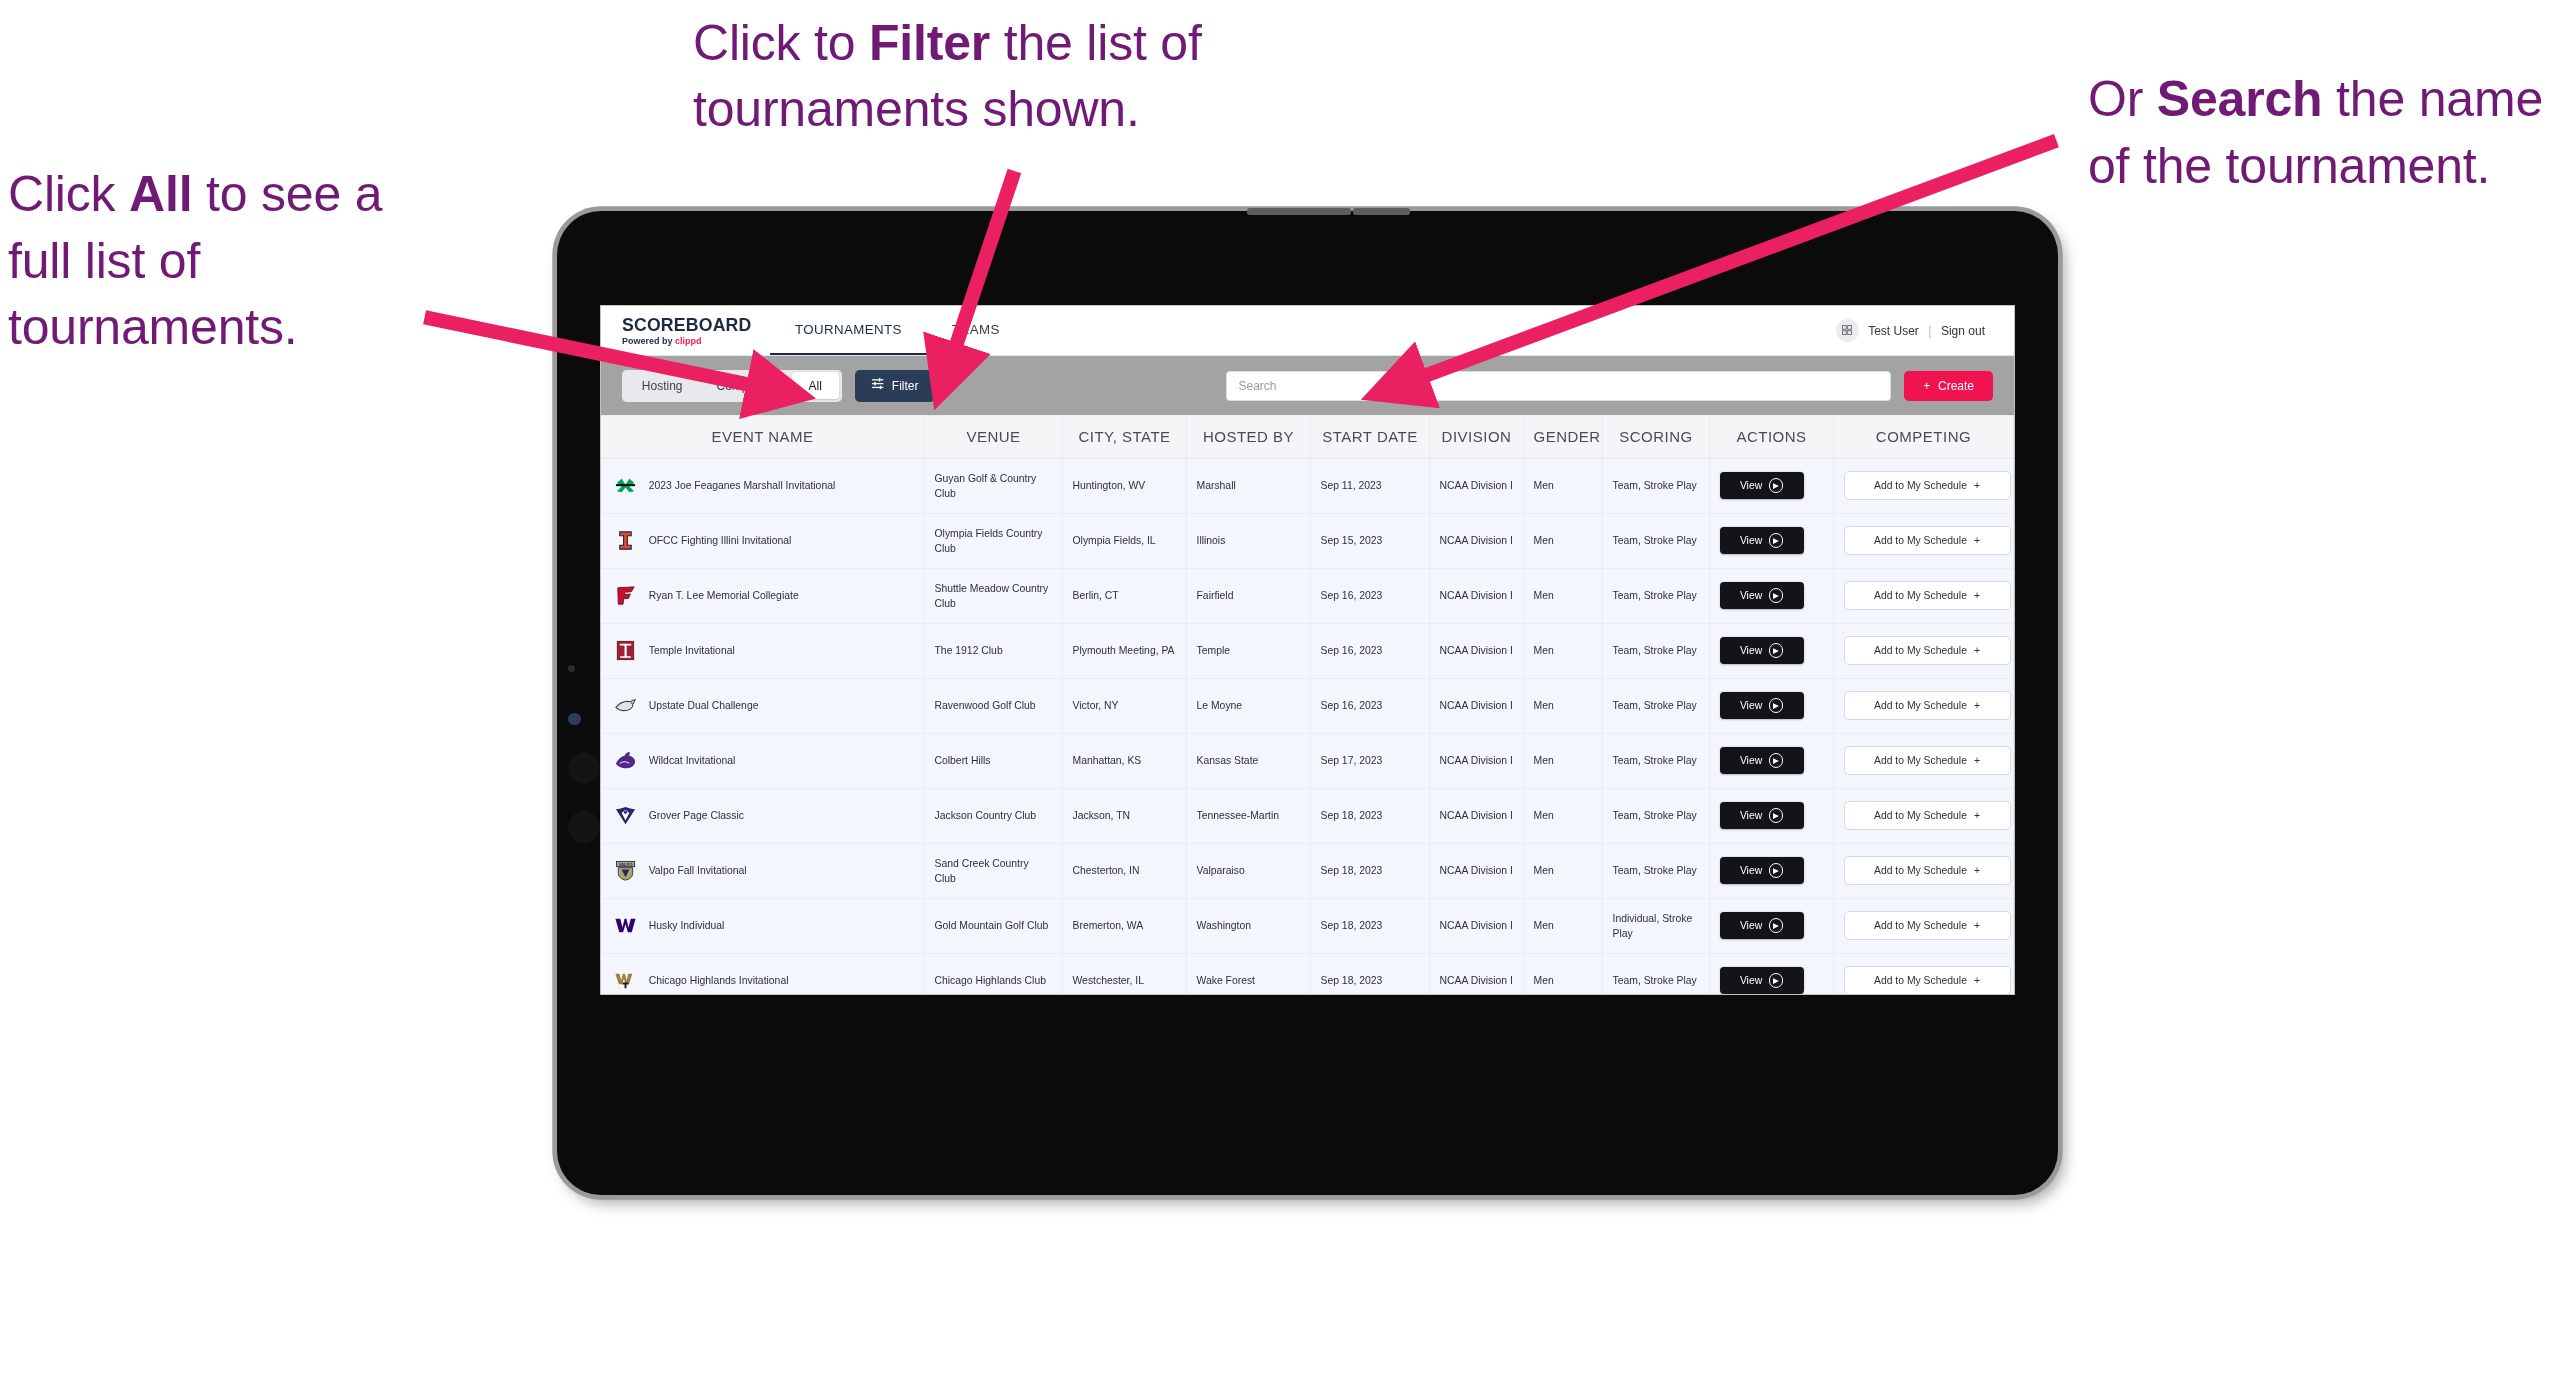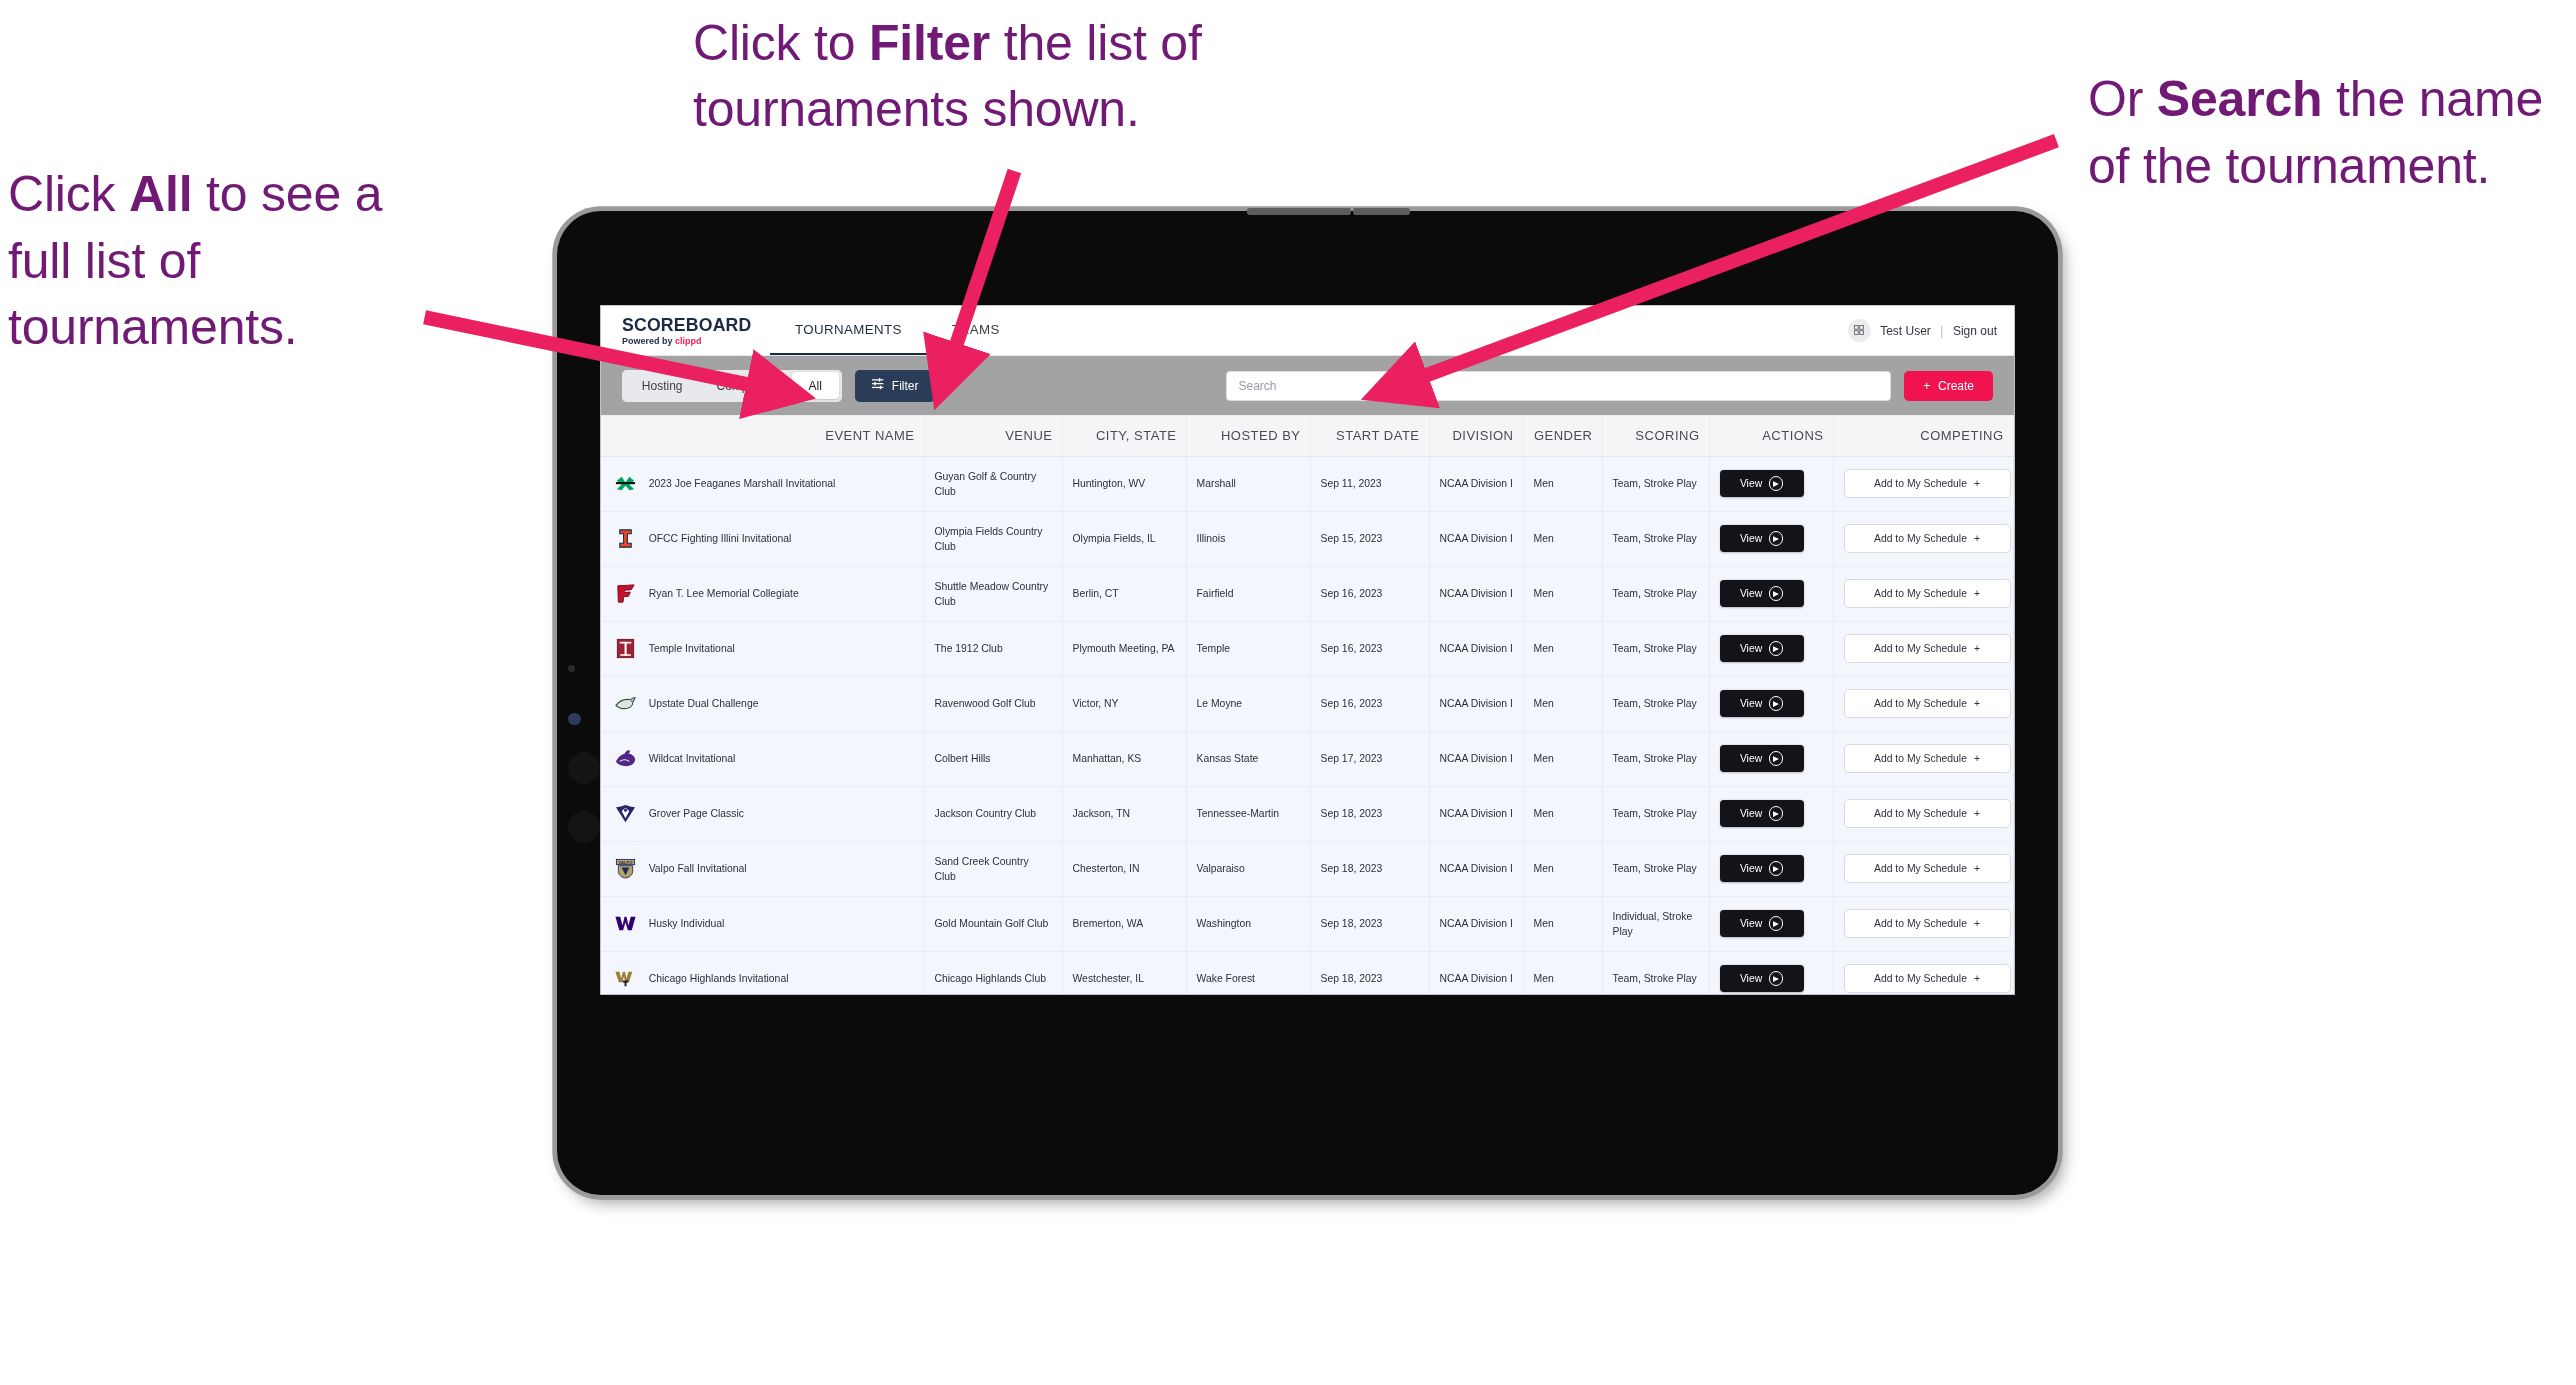--- a/index.html
+++ b/index.html
@@ -77,21 +77,21 @@
   }
   #logo-sub .brand{color:#f2205e;}
   .topnav{display:flex;align-items:stretch;height:49px;margin-left:17px;}
   .topnav-item{
     display:flex;align-items:center;padding:0 25px;
     font-size:13.3px;color:#3b3b46;letter-spacing:0.4px;
     border-bottom:2.8px solid transparent;cursor:pointer;
   }
   .topnav-item.active{border-bottom-color:#1c2a43;color:#1c2a43;}
   #header-right{
-    margin-left:auto;display:flex;align-items:center;gap:9.5px;padding-right:17px;
+    margin-left:auto;display:flex;align-items:center;gap:9.5px;padding-right:29px;
     font-size:12px;color:#33333d;
   }
   #avatar{
     width:23px;height:23px;border-radius:50%;background:#ececed;
     display:flex;align-items:center;justify-content:center;color:#6c6c78;font-size:10.4px;
   }
   #header-right .sep{color:#b9b9c1;}
   #header-right span{cursor:pointer;}
 
   
@@ -122,22 +122,22 @@
   #search-input::placeholder{color:#9a9aa6;}
   #create-btn{
     background:#f0134f;color:#fff;border:none;border-radius:4.7px;height:30px;
     padding:0 19px;display:flex;align-items:center;gap:7.6px;font-size:12px;
     cursor:pointer;font-family:"Liberation Sans",sans-serif;
   }
 
   
   table{border-collapse:collapse;width:100%;table-layout:fixed;}
   thead th{
-    background:#f5f5f7;color:#4a4a57;font-size:13px;font-weight:normal;
-    letter-spacing:0.5px;text-align:right;padding:12.3px 9.5px;
+    background:#f5f5f7;color:#4a4a57;font-size:15px;font-weight:normal;
+    letter-spacing:0.5px;text-align:center;padding:12.3px 9.5px;
     border-bottom:0.9px solid #e6e6ea;border-right:0.9px solid #ececf0;
     vertical-align:middle;
   }
   tbody td{
     font-size:10.4px;color:#2f2f3a;padding:8.5px 9.5px;vertical-align:middle;
     border-bottom:0.9px solid #e8ecf5;border-right:0.9px solid #e8ecf5;
     line-height:1.45;
   }
   tbody tr{background:#f3f6fd;height:55px;}
   .c-event{width:304px;}

